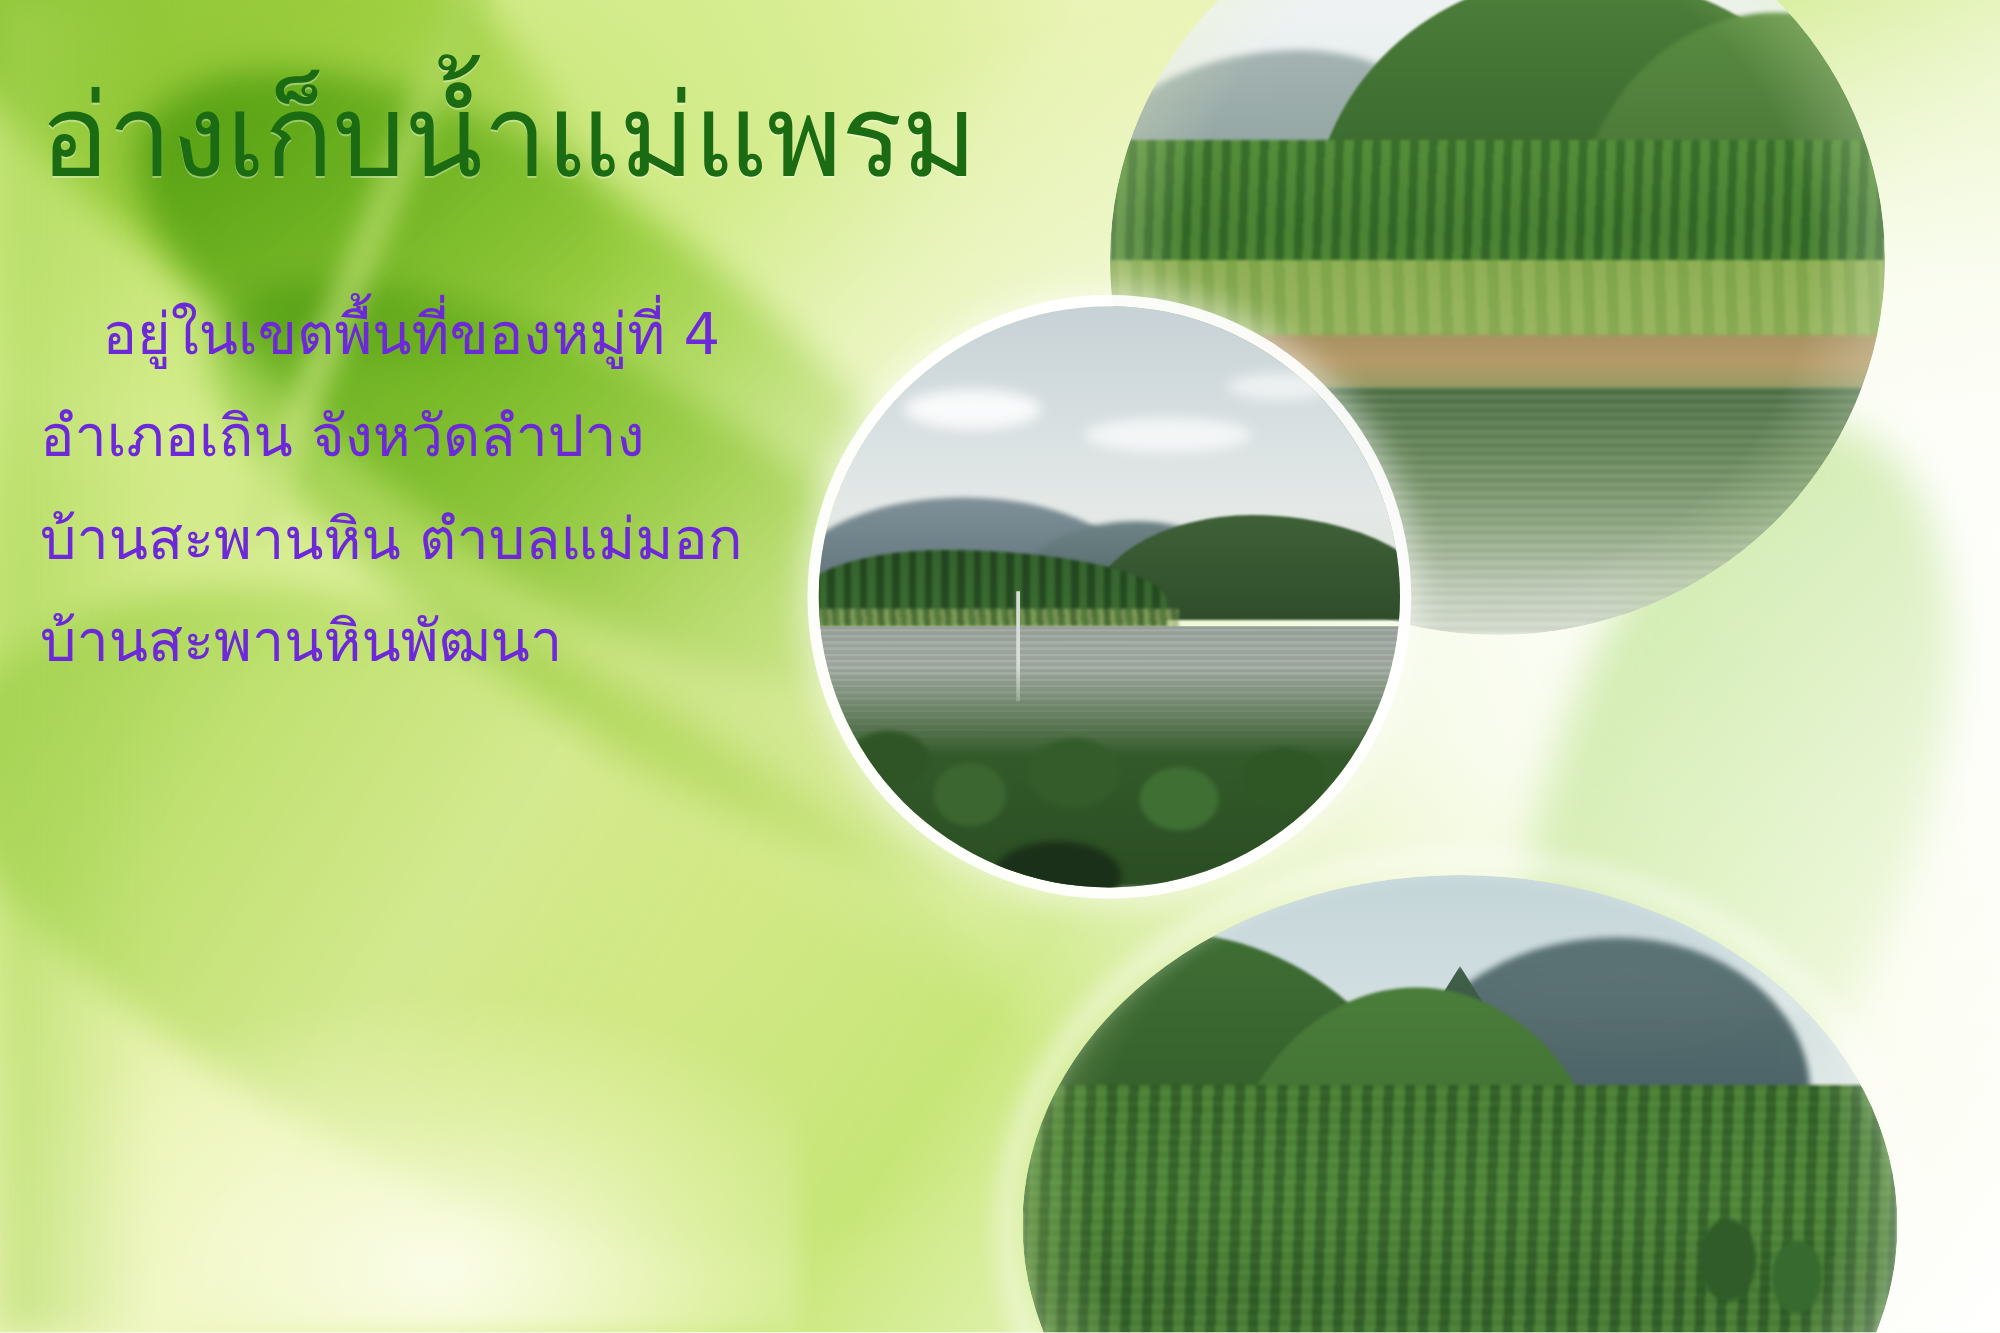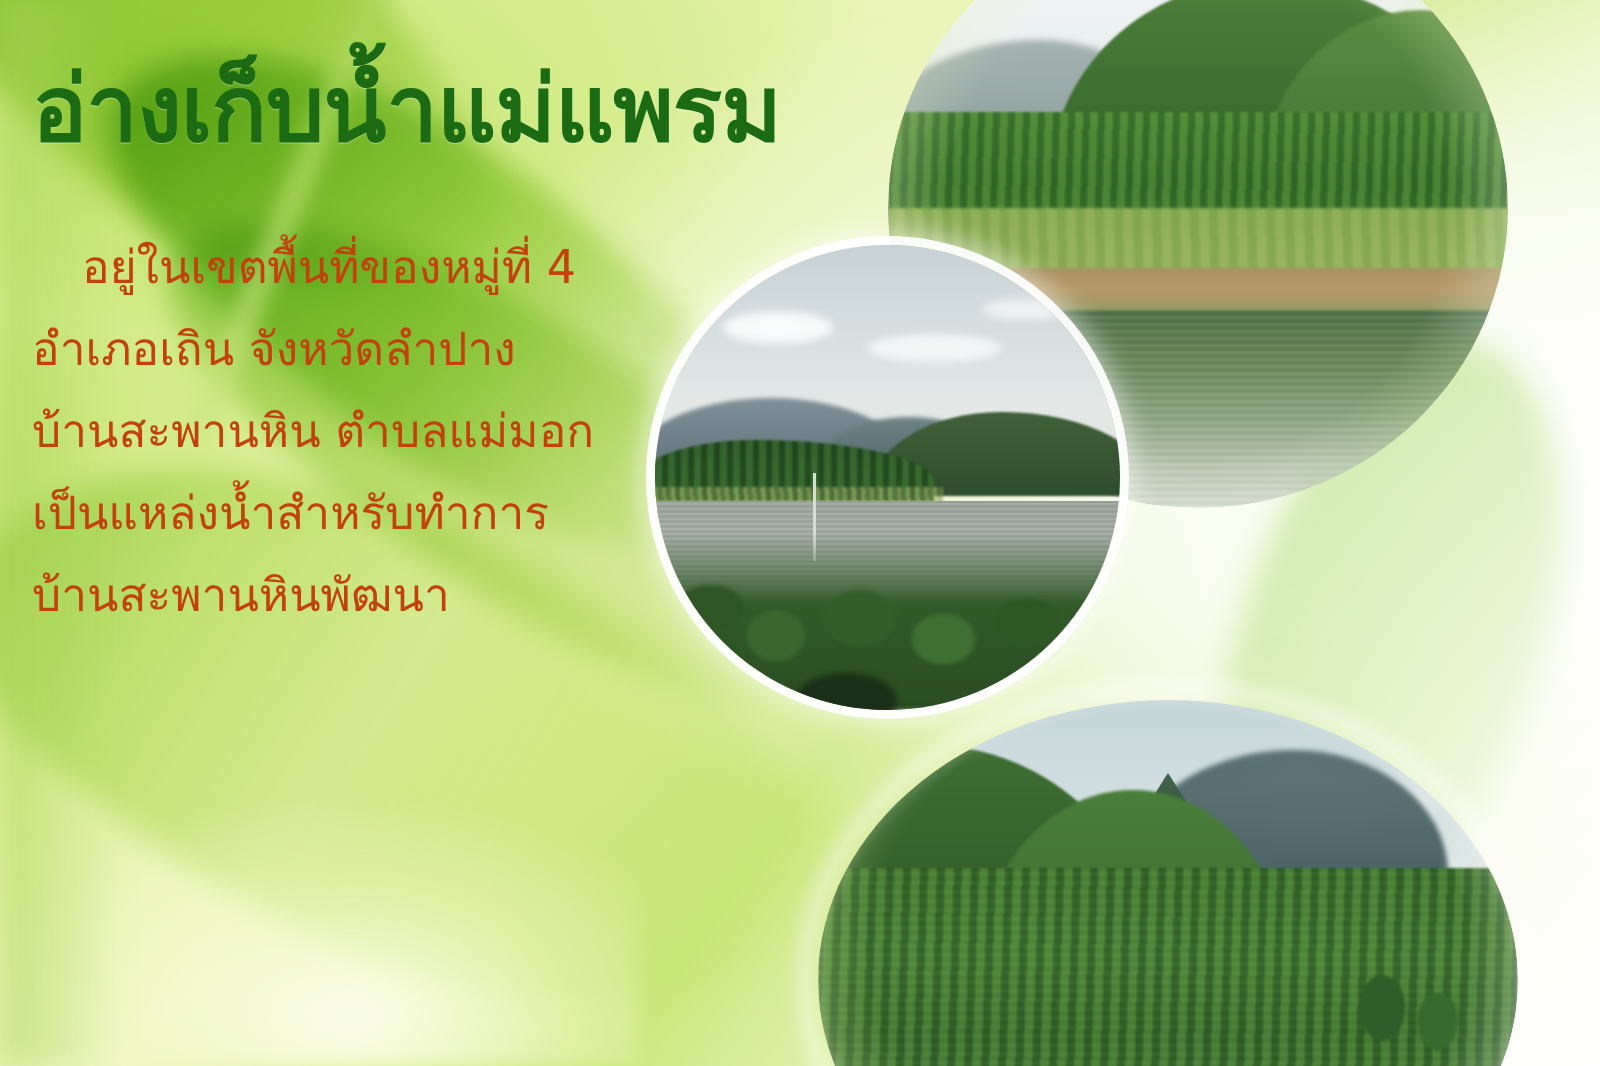--- a/index.html
+++ b/index.html
@@ -349,35 +349,35 @@
     pointer-events: none;
   }
 
   
   .title {
     position: absolute;
     left: 32px;
     top: 58px;
     font-size: 92px;
     line-height: 1.12;
-    font-weight: 700;
+    font-weight: 400;
     color: #1b6b12;
     letter-spacing: -1px;
     white-space: nowrap;
     text-shadow: 0 1px 0 rgba(255,255,255,.35);
   }
 
   .body-text {
     position: absolute;
     left: 32px;
     top: 226px;
     width: 830px;
     font-size: 46px;
     line-height: 82px;
-    color: #c2410c;
+    color: #6d28d9;
     font-weight: 400;
   }
   .body-line { white-space: nowrap; }
   .body-line.indent { padding-left: 50px; }
 </style>
 </head>
 <body>
 
 <div class="slide">
 
@@ -437,17 +437,16 @@
     </div>
   </div>
   <div class="photo-bot-glow"></div>
 
   <div class="title">อ่างเก็บน้ำแม่แพรม</div>
 
   <div class="body-text">
     <div class="body-line indent">อยู่ในเขตพื้นที่ของหมู่ที่ 4</div>
     <div class="body-line">อำเภอเถิน จังหวัดลำปาง</div>
     <div class="body-line">บ้านสะพานหิน ตำบลแม่มอก</div>
-    <div class="body-line">เป็นแหล่งน้ำสำหรับทำการ</div>
     <div class="body-line">บ้านสะพานหินพัฒนา</div>
   </div>
 
 </div>
 
 </body></html>

